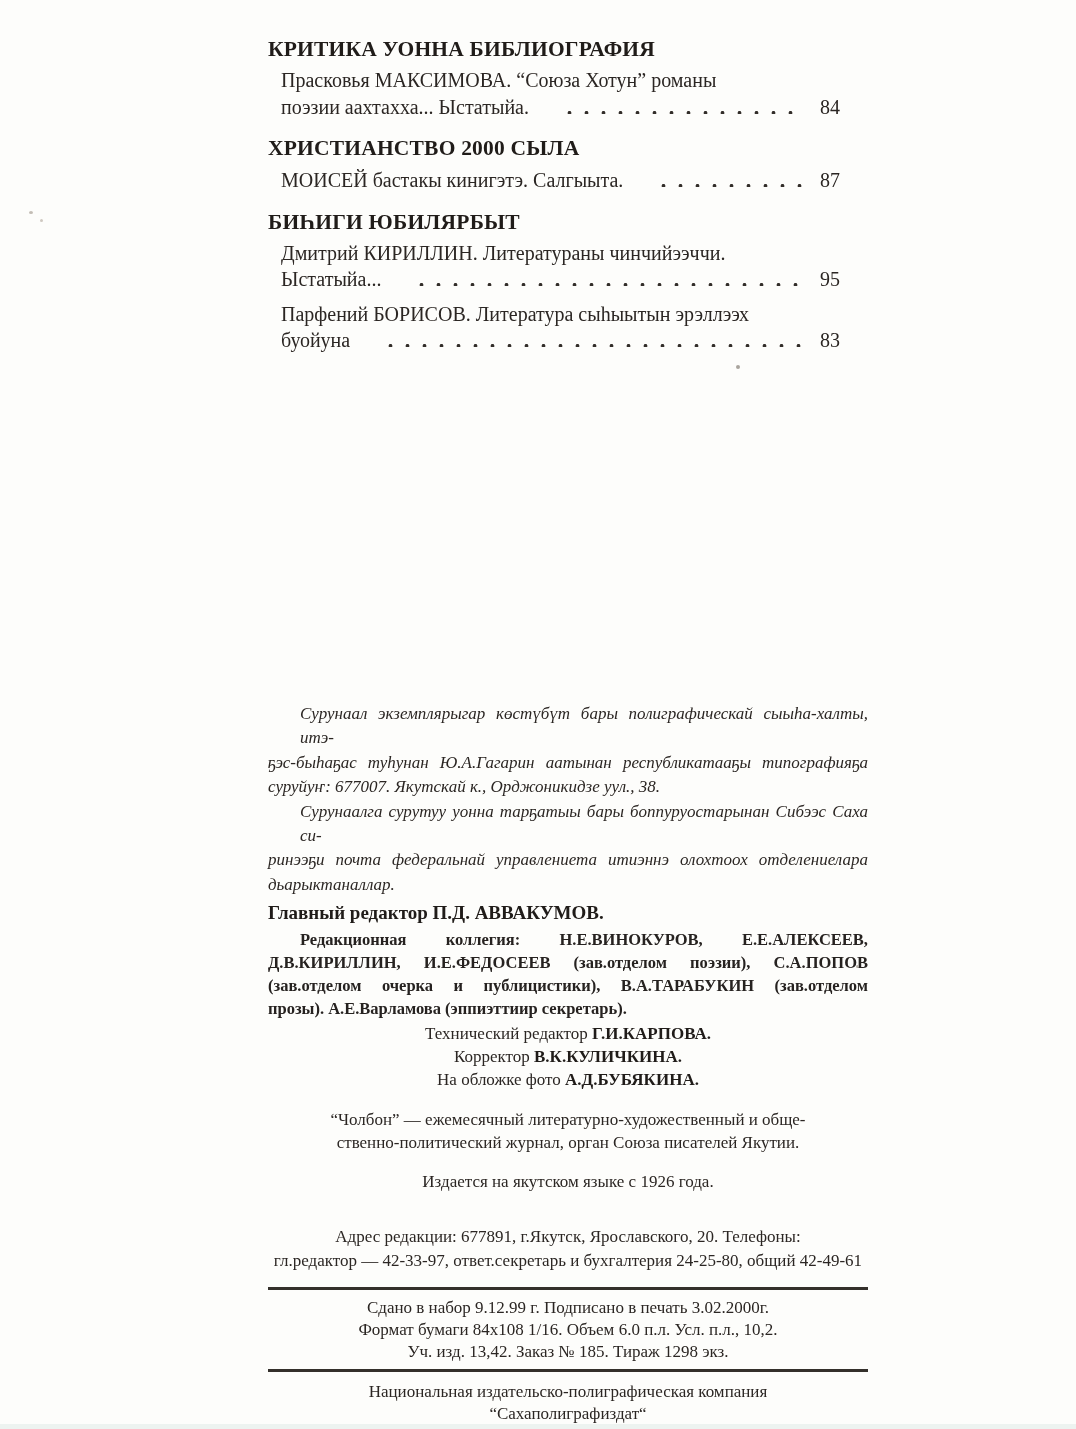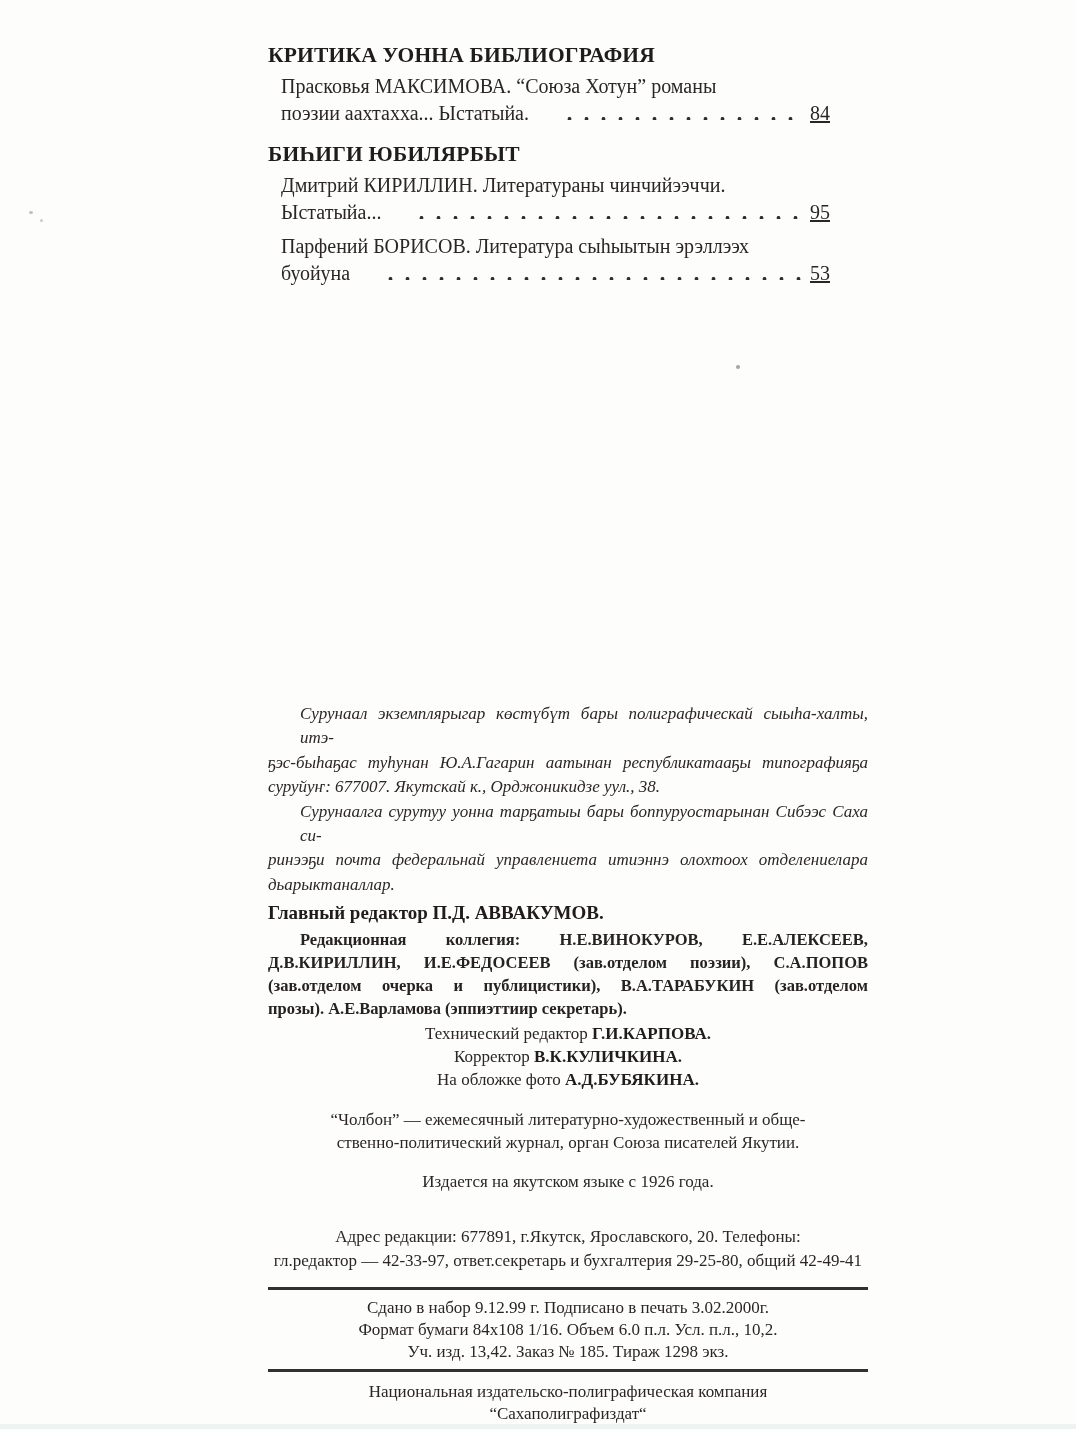--- a/index.html
+++ b/index.html
@@ -6,36 +6,36 @@
   body {
     width:1076px; height:1429px; position:relative; overflow:hidden;
     background:#fdfdfb;
     font-family:"Liberation Serif","DejaVu Serif",serif;
     color:#2b2623;
     -webkit-font-smoothing:antialiased;
   }
   .page { position:absolute; inset:0; }
 
   
-  .toc { position:absolute; left:268px; top:42px; width:572px; }
+  .toc { position:absolute; left:268px; top:36px; width:572px; }
   .toc-heading {
     font-weight:bold; font-size:21.5px; line-height:27px; color:#201c19;
     letter-spacing:.2px; margin:0 0 5px 0;
   }
   .toc-section + .toc-section .toc-heading { margin-top:15px; }
   .toc-entry { margin:0 0 9px 13px; font-size:20px; line-height:25.5px; }
   .toc-line { white-space:nowrap; }
   .leader-line { display:flex; align-items:baseline; }
   .leader-line > span:first-child { flex:0 0 auto; }
   .leader {
     flex:1 1 auto; align-self:baseline; height:20px; margin-left:30px; margin-right:8px;
     background-image:radial-gradient(circle, #332e2a 1.7px, rgba(0,0,0,0) 2.2px);
     background-size:17px 20px; background-repeat:repeat-x; background-position:2px 9px;
   }
-  .pageno { flex:0 0 auto; min-width:30px;text-decoration:underline; }
+  .pageno { flex:0 0 auto; text-align:right; min-width:30px; }
 
   
   .col { position:absolute; left:268px; top:702px; width:600px; }
   .body-line { font-size:17px; line-height:24.4px;font-style:italic; }
   .jl { text-align:justify; text-align-last:justify; }
   .ind { padding-left:32px; }
 
   .chief { font-weight:bold; font-size:19px; line-height:26px; text-align:left; margin-top:3px; color:#201c19; }
   .board { font-weight:bold; font-size:16.5px; line-height:23px; margin-top:2px; color:#262220; }
   .cline { text-align:center; font-size:17px; line-height:23px; }
@@ -75,37 +75,47 @@
       <div class="toc-entry">
         <div class="toc-line">Прасковья МАКСИМОВА. “Союза Хотун” романы</div>
         <div class="toc-line leader-line">
           <span>поэзии аахтахха... Ыстатыйа.</span>
           <span class="leader"></span>
           <span class="pageno">84</span>
         </div>
       </div>
     </div>
 
+    <div class="toc-section">
+      <div class="toc-heading">ХРИСТИАНСТВО 2000 СЫЛА</div>
+      <div class="toc-entry">
+        <div class="toc-line leader-line">
+          <span>МОИСЕЙ бастакы кинигэтэ. Салгыыта.</span>
+          <span class="leader"></span>
+          <span class="pageno">87</span>
+        </div>
+      </div>
+    </div>
 
     <div class="toc-section">
       <div class="toc-heading">БИҺИГИ ЮБИЛЯРБЫТ</div>
       <div class="toc-entry">
         <div class="toc-line">Дмитрий КИРИЛЛИН. Литератураны чинчийээччи.</div>
         <div class="toc-line leader-line">
           <span>Ыстатыйа...</span>
           <span class="leader"></span>
           <span class="pageno">95</span>
         </div>
       </div>
       <div class="toc-entry">
         <div class="toc-line">Парфений БОРИСОВ. Литература сыһыытын эрэллээх</div>
         <div class="toc-line leader-line">
           <span>буойуна</span>
           <span class="leader"></span>
-          <span class="pageno">53</span>
+          <span class="pageno">83</span>
         </div>
       </div>
     </div>
 
   </div>
 
   <div class="col">
 
     <div>
       <div class="body-line jl ind">Сурунаал экземплярыгар көстүбүт бары полиграфическай сыыһа-халты, итэ-</div>
@@ -135,21 +145,21 @@
 
     <div class="desc-block">
       <div class="cline">“Чолбон” — ежемесячный литературно-художественный и обще-</div>
       <div class="cline">ственно-политический журнал, орган Союза писателей Якутии.</div>
     </div>
 
     <div class="cline since-line">Издается на якутском языке с 1926 года.</div>
 
     <div class="addr-block">
       <div class="cline">Адрес редакции: 677891, г.Якутск, Ярославского, 20. Телефоны:</div>
-      <div class="cline">гл.редактор — 42-33-97, ответ.секретарь и бухгалтерия 29-25-80, общий 42-49-41</div>
+      <div class="cline">гл.редактор — 42-33-97, ответ.секретарь и бухгалтерия 24-25-80, общий 42-49-61</div>
     </div>
 
 
     <div class="rule rule-1"></div>
 
     <div class="pi-block">
       <div class="cline">Сдано в набор 9.12.99 г. Подписано в печать 3.02.2000г.</div>
       <div class="cline">Формат бумаги 84х108 1/16. Объем 6.0 п.л. Усл. п.л., 10,2.</div>
       <div class="cline">Уч. изд. 13,42. Заказ № 185. Тираж 1298 экз.</div>
     </div>

